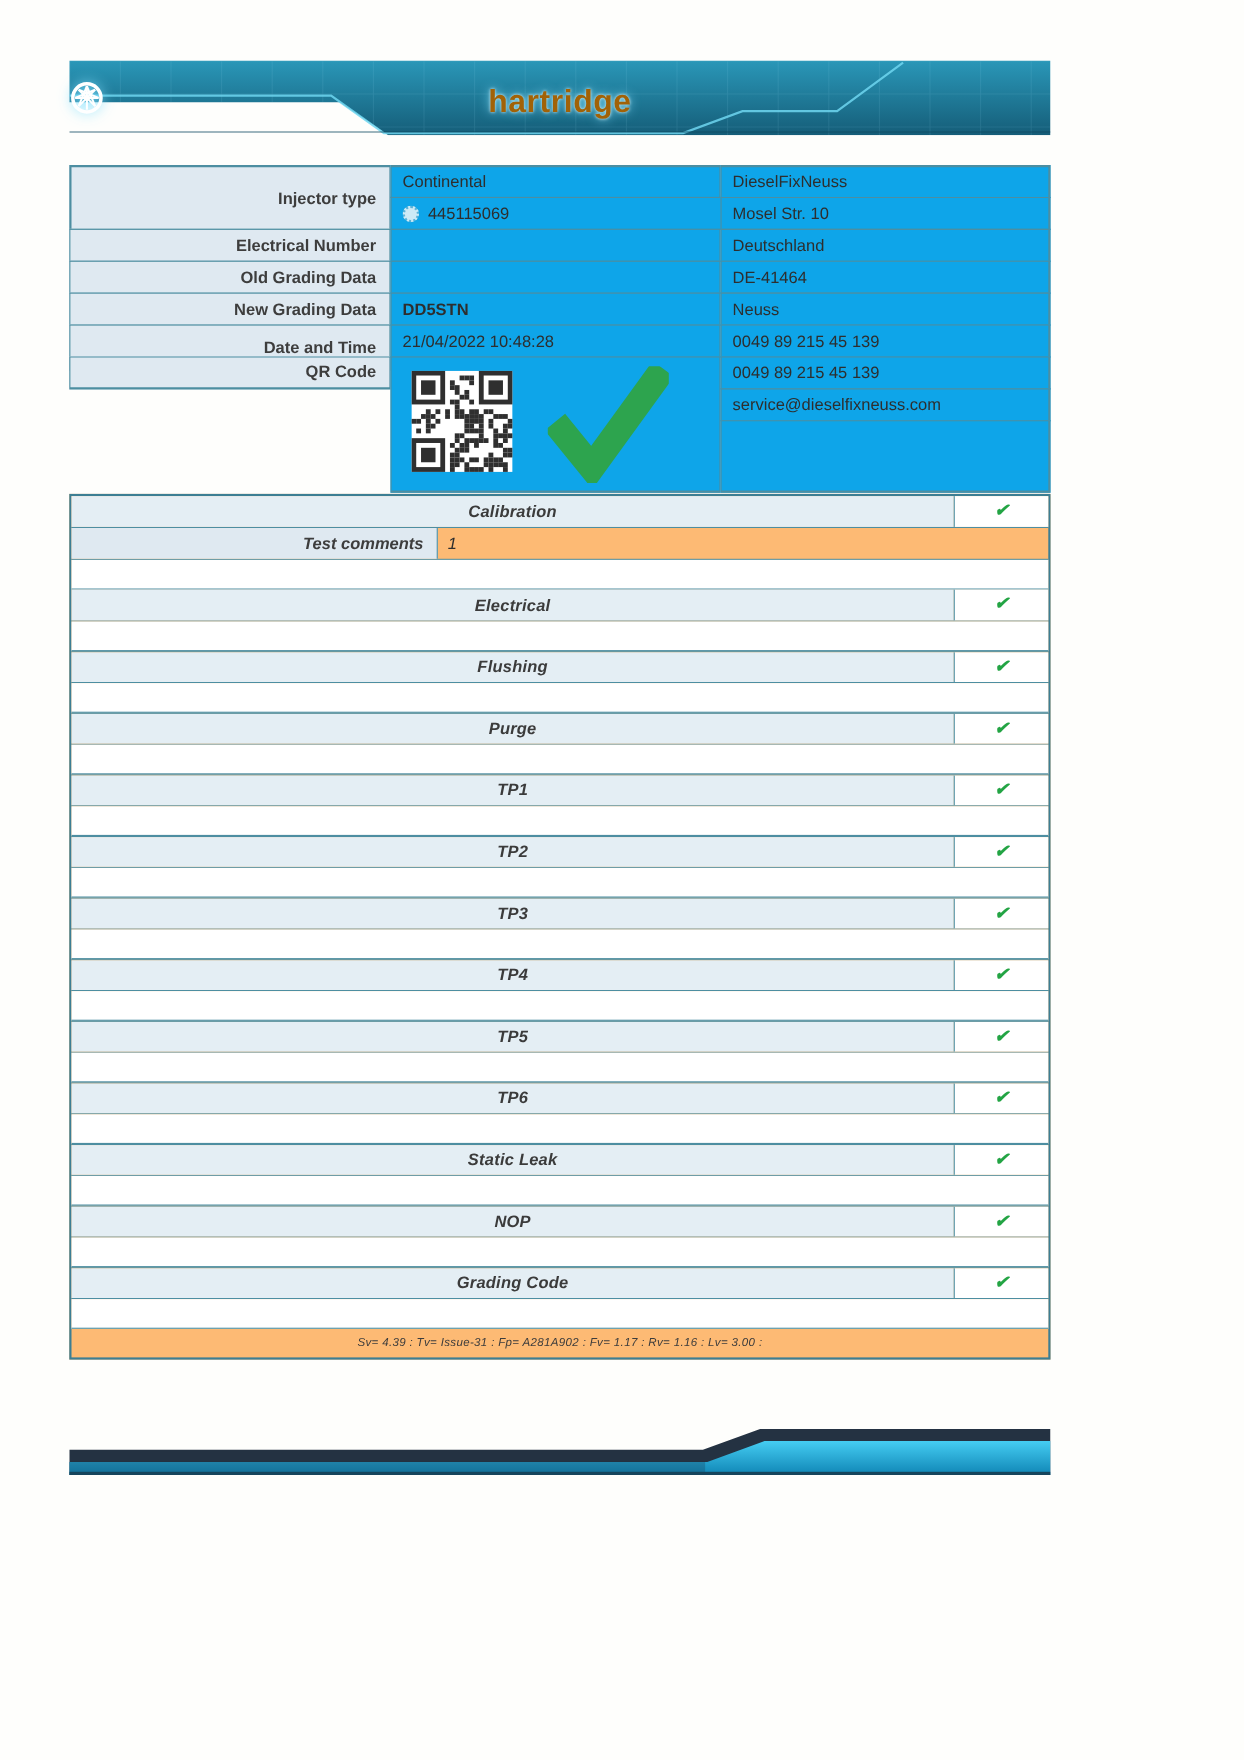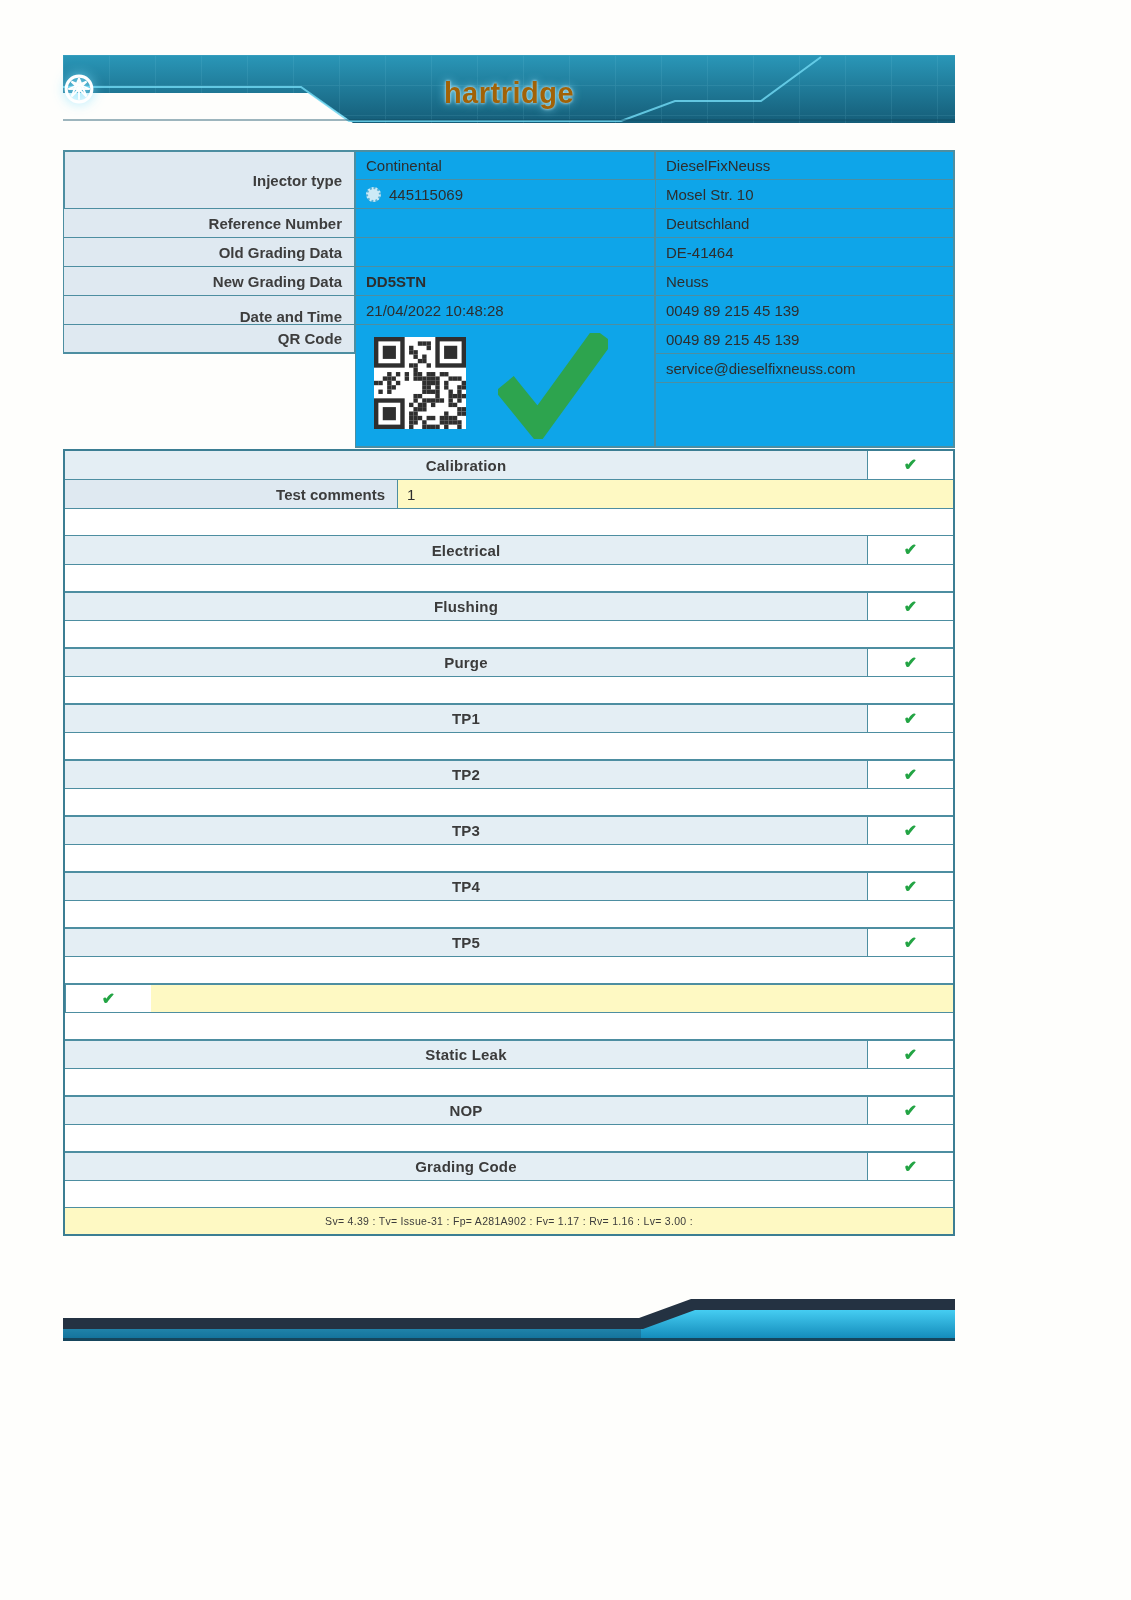--- a/index.html
+++ b/index.html
@@ -44,21 +44,21 @@
   .r0{top:0;border-top-width:2px;}
   .r1{top:29px;}.r2{top:58px;}.r3{top:87px;}.r4{top:116px;}
   .r5{top:145px;}.r6{top:174px;}.r7{top:203px;}
   .r-empty{left:592px;top:232px;width:300px;height:66px;border-right-width:2px;border-bottom-width:2px;}
   .dot-icon{width:11px;height:11px;border-radius:50%;border:2px dotted #58b2d8;background:#cdeaf6;flex:0 0 auto;}
   .qr-img{position:absolute;left:18px;top:12px;}
   .big-check{position:absolute;left:142px;top:8px;}
 
   
   .tests{position:absolute;left:63px;top:449px;width:892px;box-sizing:border-box;
-         border:2px solid var(--border-strong,#3c7e93);background:#fef9c3;font-size:15px;}
+         border:2px solid var(--border-strong,#3c7e93);background:#fdba74;font-size:15px;font-style:italic;}
   .trow{display:flex;box-sizing:border-box;border-bottom:1px solid var(--border-teal,#4d8ea1);}
   .sec-header{height:29px;border-top:1px solid var(--border-teal,#4d8ea1);}
   .sec-header:first-child{border-top:none;}
   .sec-name{flex:1;background:var(--header-bg,#e4eef4);display:flex;align-items:center;justify-content:center;
             font-weight:bold;color:#3b3b3b;letter-spacing:.2px;}
   .sec-check{width:85px;border-left:1px solid var(--border-teal,#4d8ea1);background:#fff;
              display:flex;align-items:center;justify-content:center;}
   .check{color:var(--check-green,#23a444);font-weight:bold;font-size:16px;line-height:1;}
   .comments-row{height:29px;}
   .comments-label{width:333px;background:var(--label-bg,#dfe9f1);display:flex;align-items:center;justify-content:flex-end;
@@ -104,21 +104,21 @@
           <line x1="4" y1="12" x2="17.6" y2="6.4"></line>
             <line x1="20" y1="12" x2="6.4" y2="6.4"></line>
         </g>
       </svg>
       <span class="logo-text">hartridge</span>
     </div>
   </div>
 
   <div class="info-table">
     <div class="cell lab l1">Injector type</div>
-    <div class="cell lab l2">Reference Number</div>
+    <div class="cell lab l2">Electrical Number</div>
     <div class="cell lab l3">Old Grading Data</div>
     <div class="cell lab l4">New Grading Data</div>
     <div class="cell lab l5">Date and Time</div>
     <div class="cell lab l6">QR Code</div>
 
     <div class="cell val m1">Continental</div>
     <div class="cell val m2">
       <span class="dot-icon"></span>
       <span>445115069</span>
     </div>
@@ -371,20 +371,21 @@
 
   <div class="trow sec-header">
     <div class="sec-name">TP5</div>
     <div class="sec-check">
       <span class="check">✔</span>
     </div>
   </div>
   <div class="trow gap-row"></div>
 
   <div class="trow sec-header">
+    <div class="sec-name">TP6</div>
     <div class="sec-check">
       <span class="check">✔</span>
     </div>
   </div>
   <div class="trow gap-row"></div>
 
   <div class="trow sec-header">
     <div class="sec-name">Static Leak</div>
     <div class="sec-check">
       <span class="check">✔</span>

